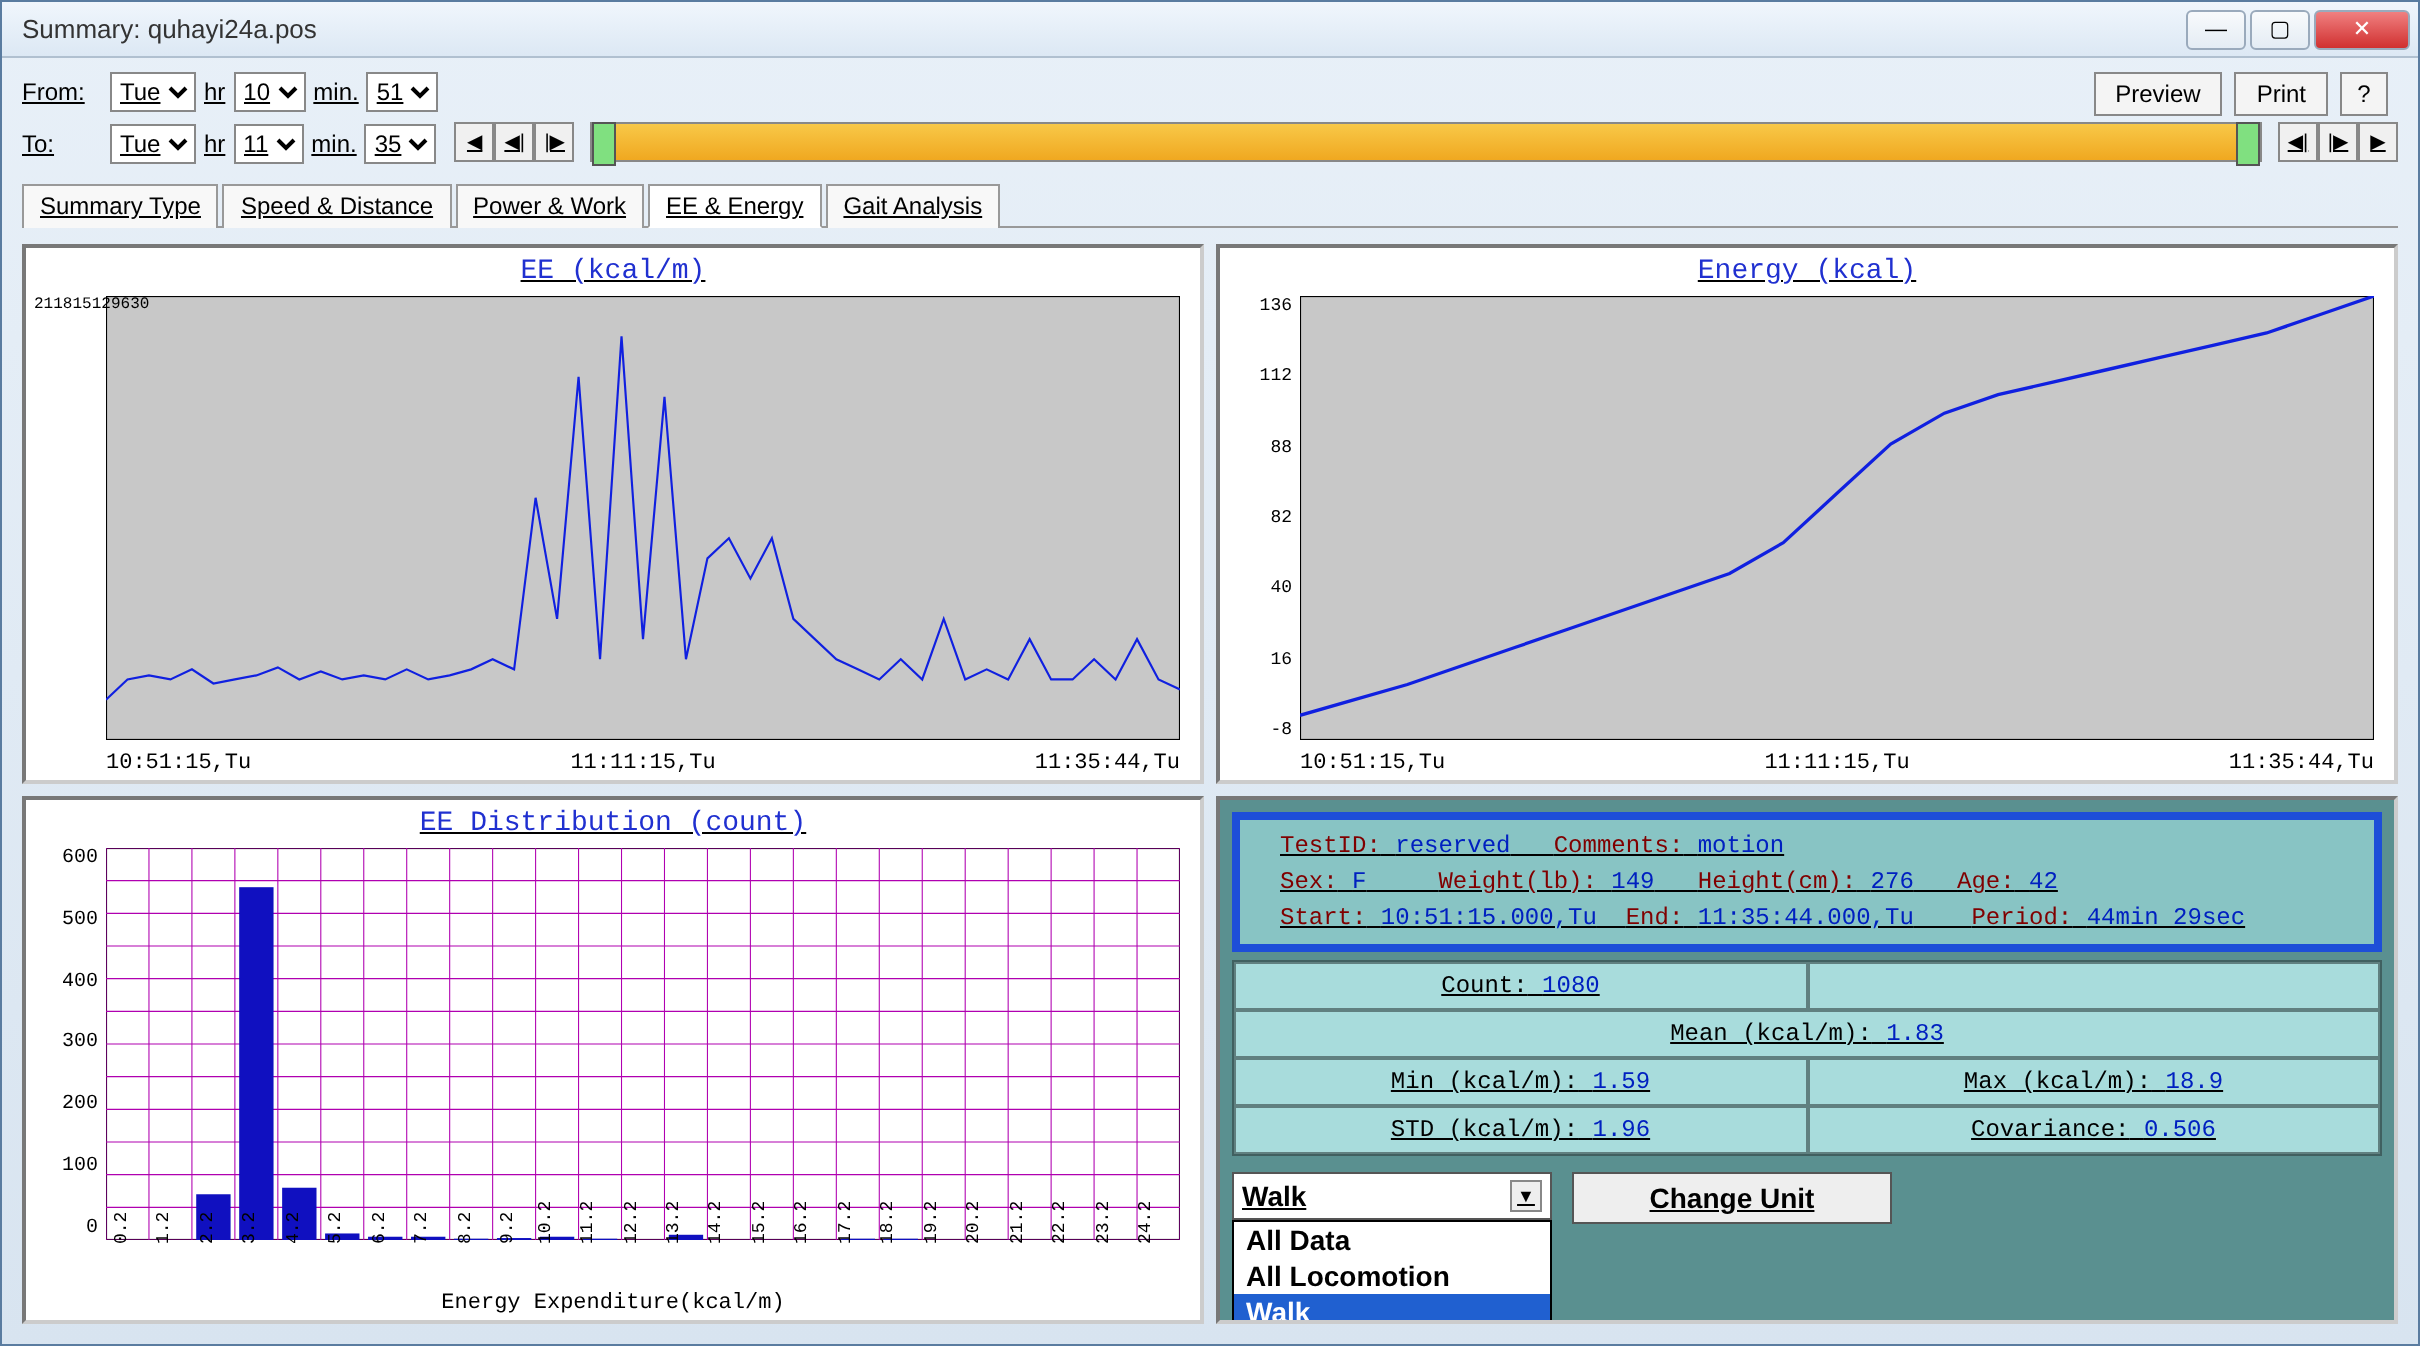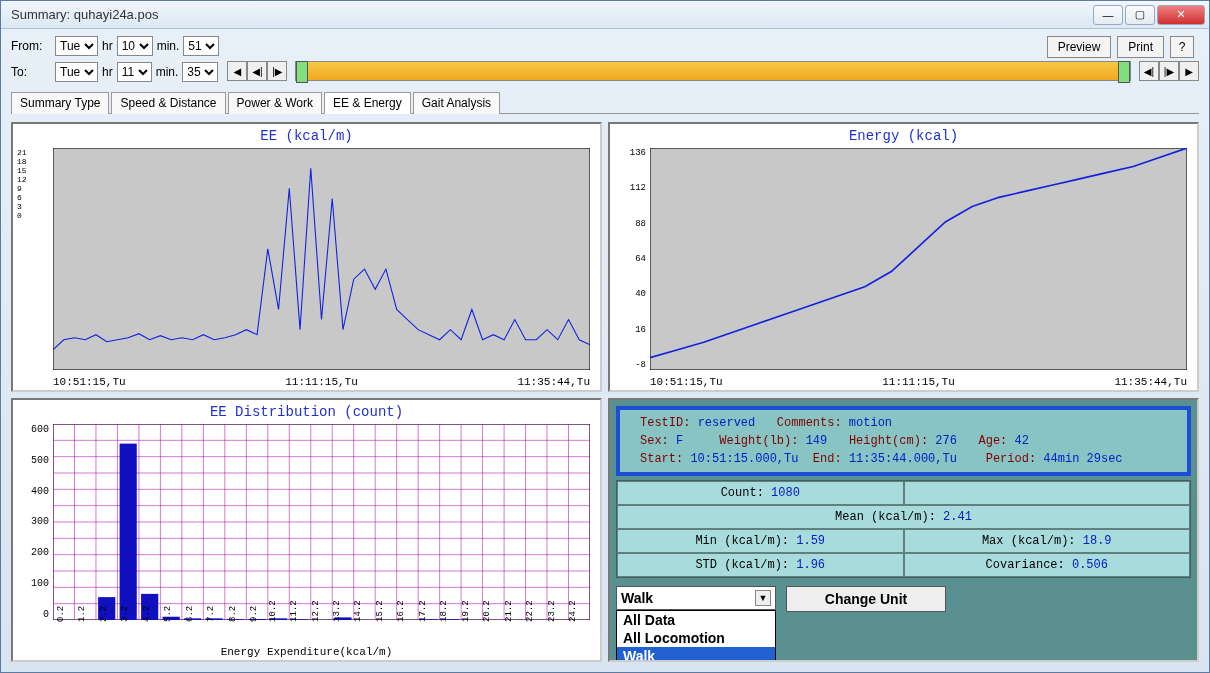--- a/index.html
+++ b/index.html
@@ -3,21 +3,21 @@
 <meta charset="utf-8">
 <style>
 * { box-sizing: border-box; margin: 0; padding: 0; }
 body { font-family: Tahoma, Arial, sans-serif; font-size: 12px; background: #fff; }
 .window { width: 1210px; height: 673px; border: 1px solid #5a7ca0; background: linear-gradient(to bottom, #e8f0f8 0%, #d8e4f0 100%); display: flex; flex-direction: column; }
 .titlebar { height: 28px; background: linear-gradient(to bottom, #f0f6fc, #dce8f4); border-bottom: 1px solid #b0c0d0; display: flex; align-items: center; padding: 0 4px 0 10px; }
 .titlebar-title { flex: 1; font-size: 13px; color: #333; }
 .winbtns { display: flex; gap: 2px; }
 .winbtn { width: 30px; height: 20px; border: 1px solid #9aaabc; background: linear-gradient(to bottom, #f8fafc, #e4ecf4); border-radius: 3px; display: flex; align-items: center; justify-content: center; font-size: 11px; cursor: pointer; }
 .winbtn.close { background: linear-gradient(to bottom, #f08080, #d03030); color: #fff; width: 48px; }
-.content { flex: 1; padding: 6px 10px; display: flex; flex-direction: column; gap: 4px; }
+.content { flex: 1; padding: 6px 10px; display: flex; flex-direction: column; gap: 4px; text-decoration: underline; }
 .timebar { display: flex; align-items: flex-start; gap: 8px; }
 .timecol { display: flex; flex-direction: column; gap: 4px; }
 .timerow { display: flex; align-items: center; gap: 4px; height: 22px; }
 .timerow label { width: 40px; font-size: 12px; }
 select { font-family: inherit; font-size: 12px; height: 20px; border: 1px solid #888; background: #fff; }
 .sp { font-size: 12px; }
 .navbtns { display: flex; gap: 0; margin-top: 26px; }
 .navbtn { width: 20px; height: 20px; border: 1px solid #888; background: #f0f0f0; display: flex; align-items: center; justify-content: center; font-size: 10px; cursor: pointer; }
 .slider { flex: 1; height: 20px; margin-top: 26px; background: linear-gradient(to bottom, #f8c848, #f0a820); border: 1px solid #888; position: relative; }
 .slider-handle { position: absolute; left: 0; top: -1px; width: 12px; height: 22px; background: #80e080; border: 1px solid #555; }
@@ -118,21 +118,21 @@
 
       <div class="panel">
         <div class="chart-title">EE (kcal/m)</div>
         <div class="chart-body">
           <svg class="chart-plot" viewBox="0 0 500 200" preserveAspectRatio="none">
             <rect x="0" y="0" width="500" height="200" fill="#c8c8c8" stroke="#000"></rect>
             <g id="ee-line" stroke="#1020e0" stroke-width="1" fill="none">
                 <polyline points="0,181.8181818181818 10,172.72727272727272 20,170.9090909090909 30,172.72727272727272 40,168.1818181818182 50,174.54545454545456 60,172.72727272727272 70,170.9090909090909 80,167.27272727272728 90,172.72727272727272 100,169.0909090909091 110,172.72727272727272 120,170.9090909090909 130,172.72727272727272 140,168.1818181818182 150,172.72727272727272 160,170.9090909090909 170,168.1818181818182 180,163.63636363636363 190,168.1818181818182 200,90.90909090909092 210,145.45454545454547 220,36.363636363636346 230,163.63636363636363 240,18.181818181818187 250,154.54545454545456 260,45.45454545454547 270,163.63636363636363 280,118.18181818181817 290,109.0909090909091 300,127.27272727272727 310,109.0909090909091 320,145.45454545454547 330,154.54545454545456 340,163.63636363636363 350,168.1818181818182 360,172.72727272727272 370,163.63636363636363 380,172.72727272727272 390,145.45454545454547 400,172.72727272727272 410,168.1818181818182 420,172.72727272727272 430,154.54545454545456 440,172.72727272727272 450,172.72727272727272 460,163.63636363636363 470,172.72727272727272 480,154.54545454545456 490,172.72727272727272 500,177.27272727272728"></polyline>
               </g>
           </svg>
-          <div style="position:absolute;left:-36px;top:0;bottom:17px;width:32px;font-family:'Courier New';font-size:8px;display:flex;flex-direction:column;justify-content:flex-start">
+          <div style="position:absolute;left:-36px;top:0;bottom:17px;width:32px;font-family:'Courier New';font-size:8px;display:flex;flex-direction:row;justify-content:flex-start">
             <span>21</span>
               <span>18</span>
               <span>15</span>
               <span>12</span>
               <span>9</span>
               <span>6</span>
               <span>3</span>
               <span>0</span>
           </div>
         </div>
@@ -149,21 +149,21 @@
           <svg class="chart-plot" viewBox="0 0 500 200" preserveAspectRatio="none">
             <rect x="0" y="0" width="500" height="200" fill="#c8c8c8" stroke="#000"></rect>
             <g id="energy-line" stroke="#1020e0" stroke-width="1.5" fill="none">
                 <polyline points="0,188.88888888888889 25,181.94444444444446 50,175 75,166.66666666666669 100,158.33333333333331 125,150 150,141.66666666666666 175,133.33333333333334 200,125 225,111.11111111111111 250,88.88888888888889 275,66.66666666666669 300,52.77777777777777 325,44.44444444444443 350,38.888888888888886 375,33.333333333333314 400,27.77777777777777 425,22.22222222222223 450,16.666666666666686 475,8.333333333333314 500,0"></polyline>
               </g>
           </svg>
           <div style="position:absolute;left:-36px;top:0;bottom:0;width:32px;font-family:'Courier New';font-size:9px;text-align:right;display:flex;flex-direction:column;justify-content:space-between">
             <span>136</span>
               <span>112</span>
               <span>88</span>
-              <span>64</span>
+              <span>82</span>
               <span>40</span>
               <span>16</span>
               <span>-8</span>
           </div>
         </div>
         <div class="chart-axis-b">
           <span>10:51:15,Tu</span>
           <span>11:11:15,Tu</span>
           <span>11:35:44,Tu</span>
         </div>
@@ -288,21 +288,21 @@
           <div><span>TestID:</span> <span class="v">reserved</span>&nbsp;&nbsp;&nbsp;<span>Comments:</span> <span class="v">motion</span></div>
           <div><span>Sex:</span> <span class="v">F</span>&nbsp;&nbsp;&nbsp;&nbsp;&nbsp;<span>Weight(lb):</span> <span class="v">149</span>&nbsp;&nbsp;&nbsp;<span>Height(cm):</span> <span class="v">276</span>&nbsp;&nbsp;&nbsp;<span>Age:</span> <span class="v">42</span></div>
           <div><span>Start:</span> <span class="v">10:51:15.000,Tu</span>&nbsp;&nbsp;<span>End:</span> <span class="v">11:35:44.000,Tu</span>&nbsp;&nbsp;&nbsp;&nbsp;<span>Period:</span> <span class="v">44min 29sec</span></div>
         </div>
         <div class="stattable">
           <div class="row">
               <div class="cell"><span class="lbl">Count:</span> <span class="val">1080</span></div>
               <div class="cell"></div>
             </div>
           <div class="row">
-              <div class="cell"><span class="lbl">Mean (kcal/m):</span> <span class="val">2.41</span></div>
+              <div class="cell"><span class="lbl">Mean (kcal/m):</span> <span class="val">1.83</span></div>
             </div>
           <div class="row">
               <div class="cell"><span class="lbl">Min (kcal/m):</span> <span class="val">1.59</span></div>
               <div class="cell"><span class="lbl">Max (kcal/m):</span> <span class="val">18.9</span></div>
             </div>
           <div class="row">
               <div class="cell"><span class="lbl">STD (kcal/m):</span> <span class="val">1.96</span></div>
               <div class="cell"><span class="lbl">Covariance:</span> <span class="val">0.506</span></div>
             </div>
         </div>

